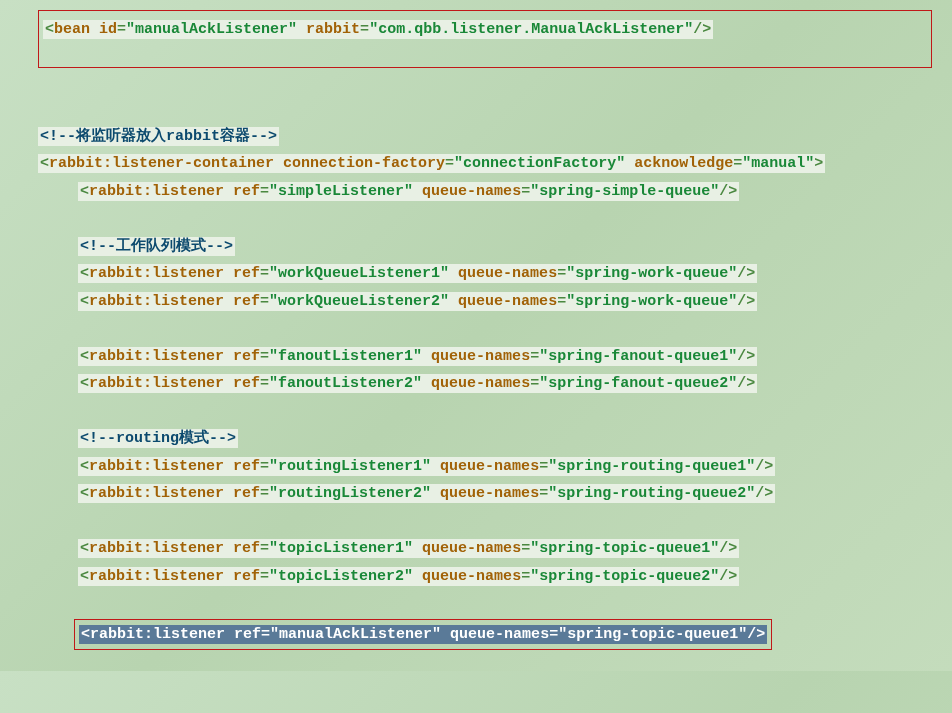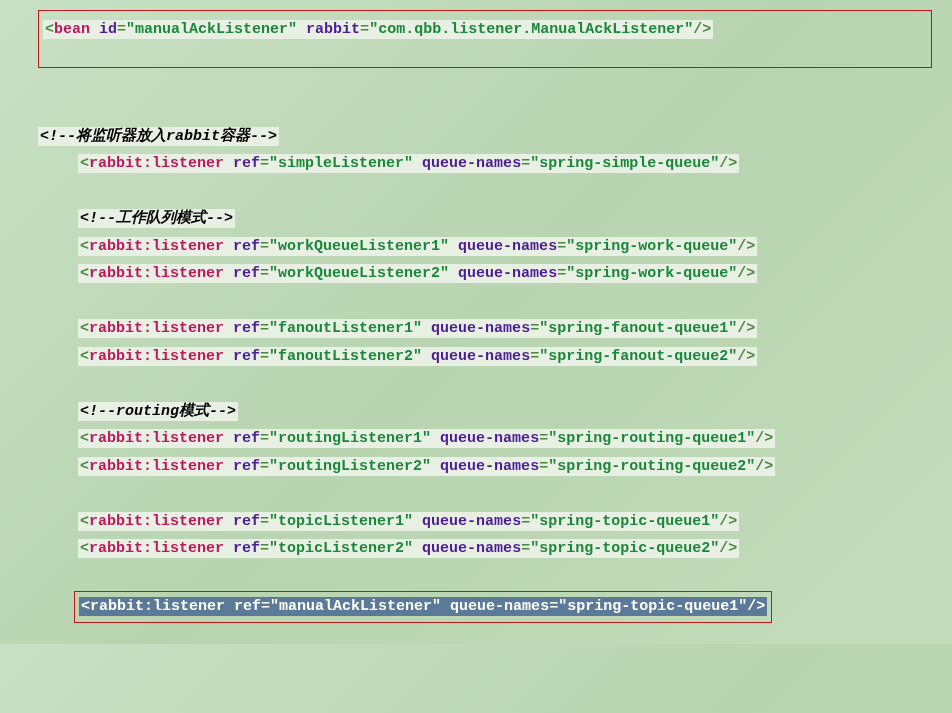--- a/index.html
+++ b/index.html
@@ -44,23 +44,23 @@
     display: inline;
     padding: 1px 2px;
   }
   .selected-line .tag,
   .selected-line .attr,
   .selected-line .val,
   .selected-line .punct,
   .selected-line .delim {
     color: #ffffff;
   }
-  .comment { color: #000000; font-style: italic; }
-  .tag { color: #be185d; }
-  .attr { color: #4c1d95; }
+  .comment { color: #0c4a6e; }
+  .tag { color: #a16207; }
+  .attr { color: #a16207; }
   .val { color: #1a8838; }
   .punct { color: #4a8840; }
   .delim { color: #4a8840; }
   .indent { display: inline-block; }
   .i1 { width: 40px; }
 </style>
 </head>
 <body>
 
 <div class="container">
@@ -68,20 +68,21 @@
   <div class="highlighted-box">
     <span class="line-content"><span class="delim">&lt;</span><span class="tag">bean</span><span class="attr"> id</span><span class="punct">=</span><span class="val">"manualAckListener"</span><span class="attr"> rabbit</span><span class="punct">=</span><span class="val">"com.qbb.listener.ManualAckListener"</span><span class="delim">/&gt;</span></span>
   </div>
 
   <div class="code-block">
     <div class="line">&nbsp;</div>
     <div class="line">&nbsp;</div>
 
     <div class="line"><span class="line-content"><span class="comment">&lt;!--将监听器放入rabbit容器--&gt;</span></span></div>
 
+    <div class="line"><span class="line-content"><span class="delim">&lt;</span><span class="tag">rabbit:listener-container</span><span class="attr"> connection-factory</span><span class="punct">=</span><span class="val">"connectionFactory"</span><span class="attr"> acknowledge</span><span class="punct">=</span><span class="val">"manual"</span><span class="delim">&gt;</span></span></div>
 
     <div class="line"><span class="indent i1"></span><span class="line-content"><span class="delim">&lt;</span><span class="tag">rabbit:listener</span><span class="attr"> ref</span><span class="punct">=</span><span class="val">"simpleListener"</span><span class="attr"> queue-names</span><span class="punct">=</span><span class="val">"spring-simple-queue"</span><span class="delim">/&gt;</span></span></div>
 
     <div class="line">&nbsp;</div>
 
     <div class="line"><span class="indent i1"></span><span class="line-content"><span class="comment">&lt;!--工作队列模式--&gt;</span></span></div>
     <div class="line"><span class="indent i1"></span><span class="line-content"><span class="delim">&lt;</span><span class="tag">rabbit:listener</span><span class="attr"> ref</span><span class="punct">=</span><span class="val">"workQueueListener1"</span><span class="attr"> queue-names</span><span class="punct">=</span><span class="val">"spring-work-queue"</span><span class="delim">/&gt;</span></span></div>
     <div class="line"><span class="indent i1"></span><span class="line-content"><span class="delim">&lt;</span><span class="tag">rabbit:listener</span><span class="attr"> ref</span><span class="punct">=</span><span class="val">"workQueueListener2"</span><span class="attr"> queue-names</span><span class="punct">=</span><span class="val">"spring-work-queue"</span><span class="delim">/&gt;</span></span></div>
 
     <div class="line">&nbsp;</div>

